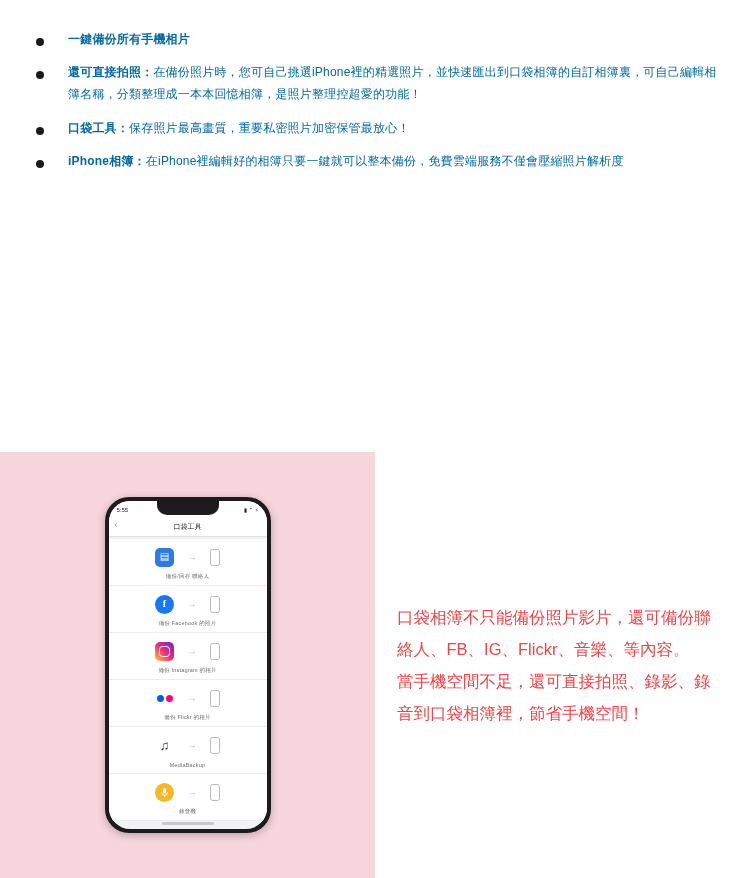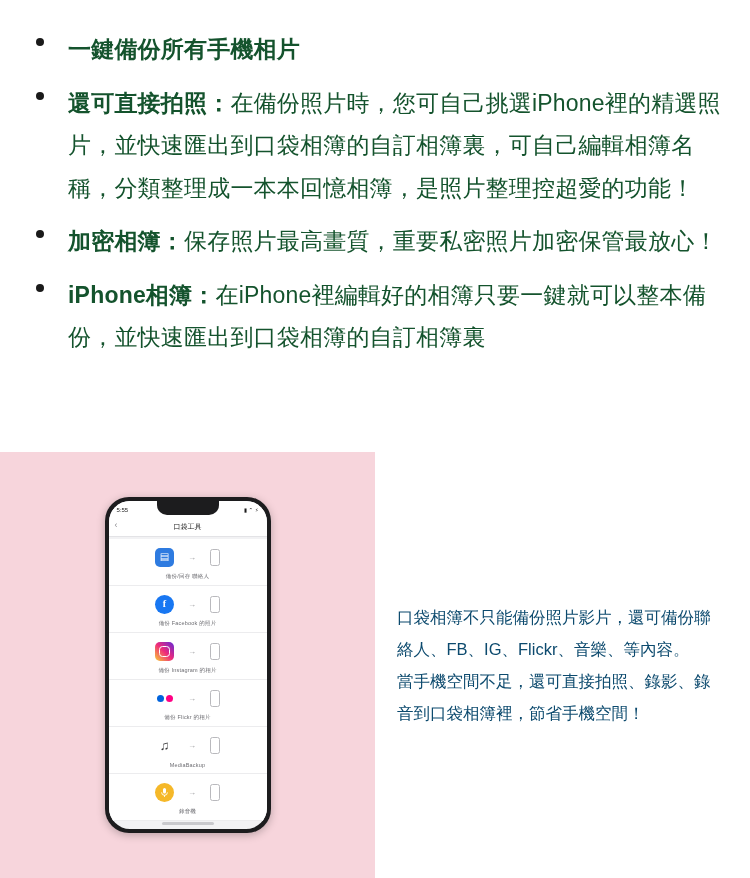--- a/index.html
+++ b/index.html
@@ -38,23 +38,23 @@
   }
   .bullet span {
     display: block;
     width: 8px;
     height: 8px;
     border-radius: 50%;
     background: #1a1a1a;
   }
   .feature-text {
     flex: 1 1 auto;
-    font-size: 23px;
+    font-size: 12px;
     line-height: 1.85;
-    color: #14532d;
+    color: #0369a1;
     letter-spacing: .2px;
   }
   .feature-text .lead {
     font-weight: bold;
   }
 
   
   .bottom {
     position: absolute;
     left: 0;
@@ -76,21 +76,21 @@
     width: 375px;
     height: 426px;
     background: #ffffff;
     display: flex;
     align-items: center;
   }
   .note-text {
     padding: 0 26px 0 22px;
     font-size: 16.5px;
     line-height: 1.95;
-    color: #0c4a6e;
+    color: #ef4444;
   }
 
   
   .phone {
     position: relative;
     width: 166px;
     height: 336px;
     border-radius: 24px;
     background: #1c1c1e;
     padding: 4px;
@@ -244,28 +244,28 @@
       <div class="bullet">
           <span></span>
         </div>
       <div class="feature-text"><span class="lead">還可直接拍照：</span><span>在備份照片時，您可自己挑選iPhone裡的精選照片，並快速匯出到口袋相簿的自訂相簿裏，可自己編輯相簿名稱，分類整理成一本本回憶相簿，是照片整理控超愛的功能！</span></div>
     </div>
 
     <div class="feature-row">
       <div class="bullet">
           <span></span>
         </div>
-      <div class="feature-text"><span class="lead">加密相簿：</span><span>保存照片最高畫質，重要私密照片加密保管最放心！</span></div>
+      <div class="feature-text"><span class="lead">口袋工具：</span><span>保存照片最高畫質，重要私密照片加密保管最放心！</span></div>
     </div>
 
     <div class="feature-row">
       <div class="bullet">
           <span></span>
         </div>
-      <div class="feature-text"><span class="lead">iPhone相簿：</span><span>在iPhone裡編輯好的相簿只要一鍵就可以整本備份，並快速匯出到口袋相簿的自訂相簿裏</span></div>
+      <div class="feature-text"><span class="lead">iPhone相簿：</span><span>在iPhone裡編輯好的相簿只要一鍵就可以整本備份，免費雲端服務不僅會壓縮照片解析度</span></div>
     </div>
 
 
   </div>
 
   <div class="bottom">
 
     <div class="phone-panel">
       <div class="phone">
         <div class="screen">

